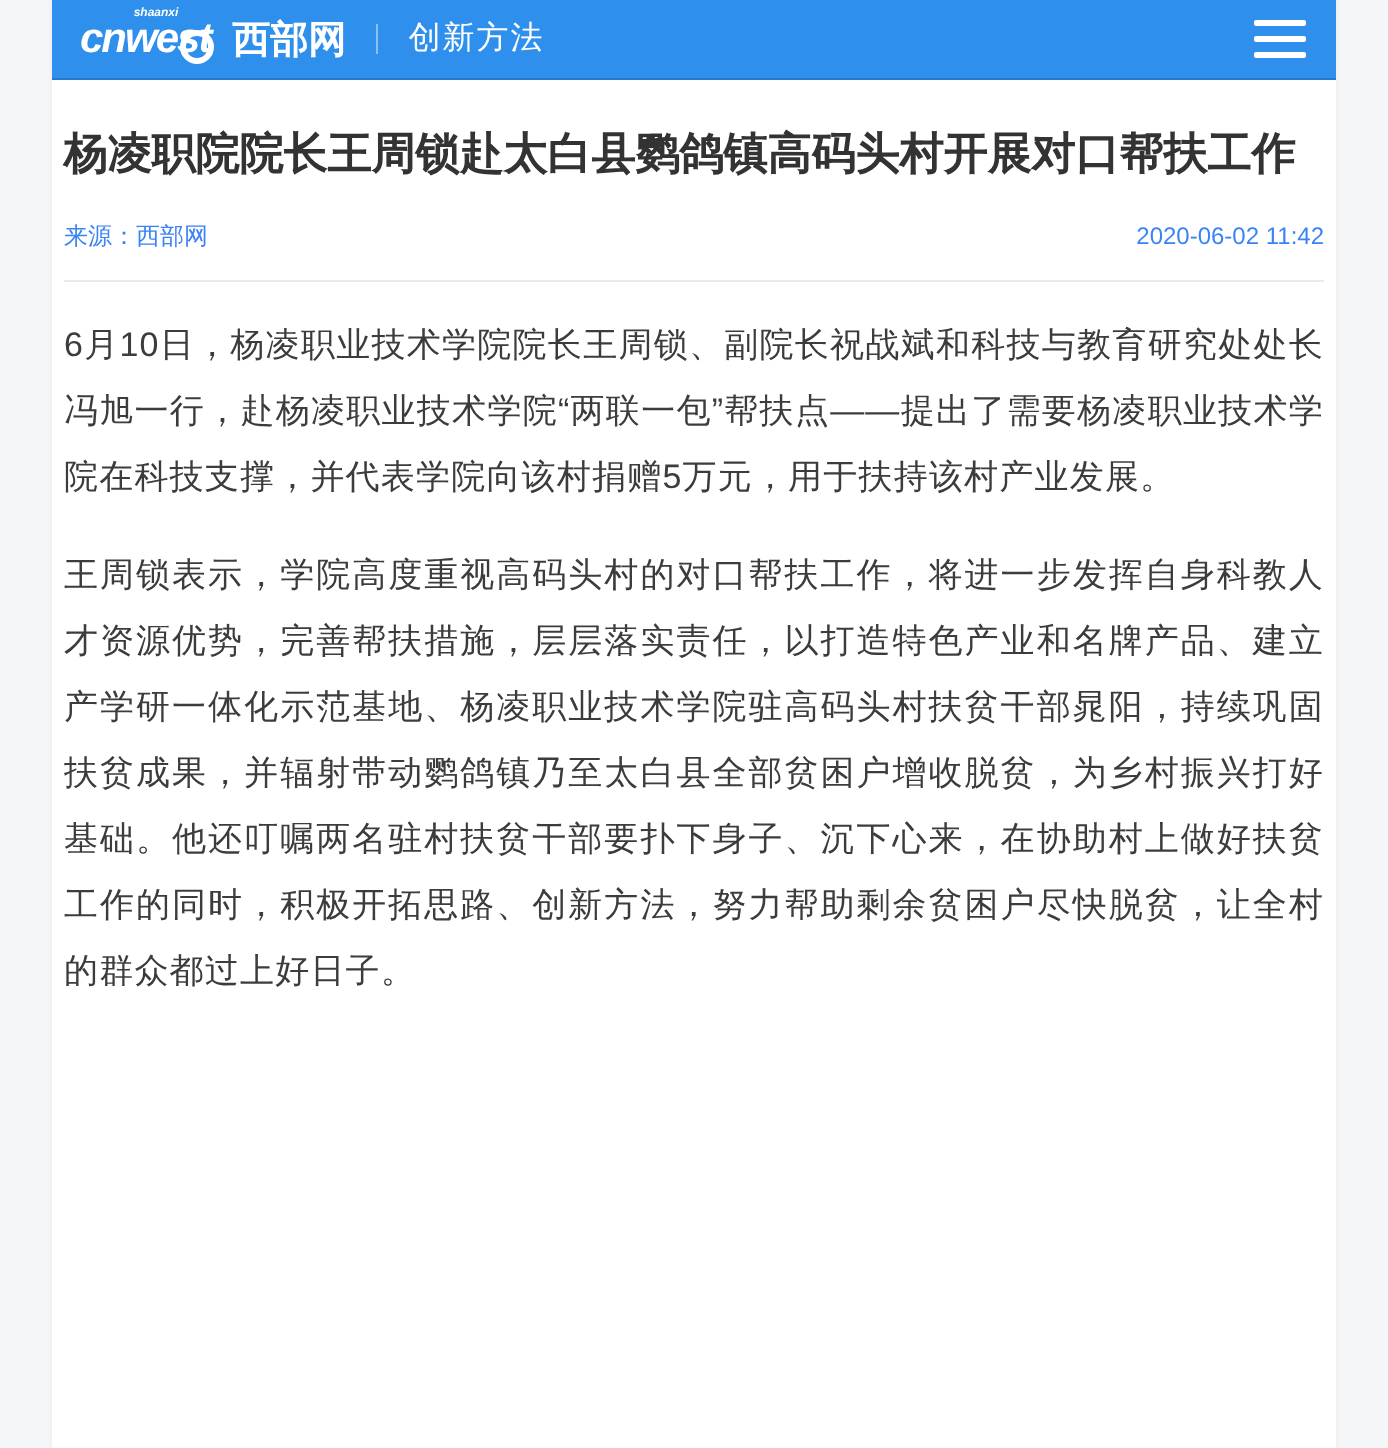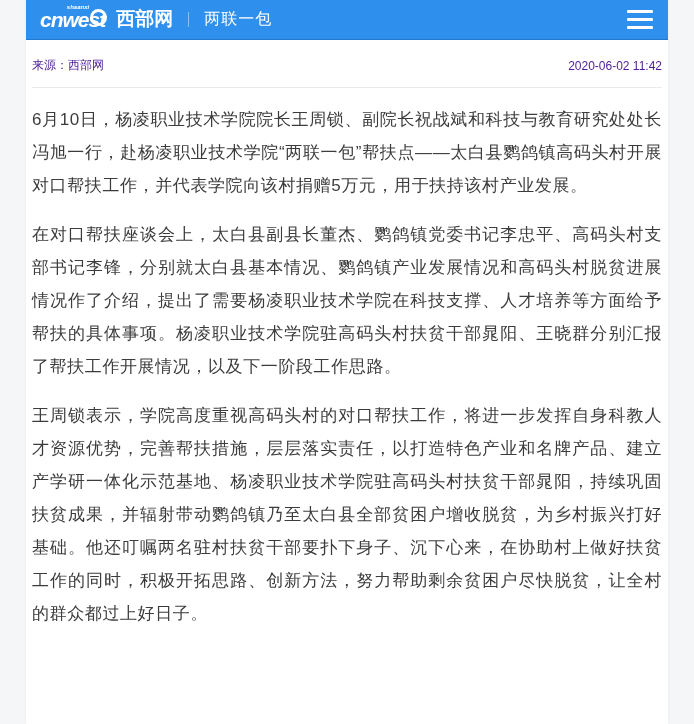--- a/index.html
+++ b/index.html
@@ -25,21 +25,21 @@
     height: 40px;
     background: #2e8fec;
     border-bottom: 1px solid #2379cd;
     display: flex;
     align-items: center;
     padding: 0 14px;
     position: relative;
   }
   .logo {
     display: flex;
-    align-items: flex-start;
+    align-items: flex-end;
     position: relative;
     cursor: pointer;
   }
   .logo-en {
     color: #fff;
     font-weight: bold;
     font-style: italic;
     font-size: 21px;
     letter-spacing: -1px;
     position: relative;
@@ -107,21 +107,21 @@
     font-weight: bold;
     color: #333333;
     line-height: 1.45;
     margin: 21px 0 0 0;
   }
   .article-meta {
     display: flex;
     justify-content: space-between;
     align-items: center;
     font-size: 12px;
-    color: #4c1d95;
+    color: #3b82f6;
     margin-top: 17px;
     padding-bottom: 13px;
     border-bottom: 1px solid #eaeaea;
   }
   .article-body p {
     font-size: 17px;
     color: #3c3c3c;
     line-height: 33px;
     letter-spacing: 0.6px;
     text-align: justify;
@@ -135,35 +135,35 @@
 
   <div class="site-header">
     <div class="logo">
       <span class="logo-en">
         <span class="logo-shaanxi">shaanxi</span><span>cnwest</span>
       </span>
       <span class="logo-ring"></span>
       <span class="logo-cn">西部网</span>
     </div>
     <span class="header-divider"></span>
-    <span class="section-name">两联一包</span>
+    <span class="section-name">创新方法</span>
     <div class="menu-icon">
       <span class="bar"></span>
       <span class="bar"></span>
       <span class="bar"></span>
     </div>
   </div>
 
   <div class="article">
+    <h1 class="article-title">杨凌职院院长王周锁赴太白县鹦鸽镇高码头村开展对口帮扶工作</h1>
 
     <div class="article-meta">
       <span><span>来源：</span><span>西部网</span></span>
       <span>2020-06-02 11:42</span>
     </div>
 
     <div class="article-body">
-        <p>6月10日，杨凌职业技术学院院长王周锁、副院长祝战斌和科技与教育研究处处长冯旭一行，赴杨凌职业技术学院“两联一包”帮扶点——太白县鹦鸽镇高码头村开展对口帮扶工作，并代表学院向该村捐赠5万元，用于扶持该村产业发展。</p>
-        <p>在对口帮扶座谈会上，太白县副县长董杰、鹦鸽镇党委书记李忠平、高码头村支部书记李锋，分别就太白县基本情况、鹦鸽镇产业发展情况和高码头村脱贫进展情况作了介绍，提出了需要杨凌职业技术学院在科技支撑、人才培养等方面给予帮扶的具体事项。杨凌职业技术学院驻高码头村扶贫干部晁阳、王晓群分别汇报了帮扶工作开展情况，以及下一阶段工作思路。</p>
+        <p>6月10日，杨凌职业技术学院院长王周锁、副院长祝战斌和科技与教育研究处处长冯旭一行，赴杨凌职业技术学院“两联一包”帮扶点——提出了需要杨凌职业技术学院在科技支撑，并代表学院向该村捐赠5万元，用于扶持该村产业发展。</p>
         <p>王周锁表示，学院高度重视高码头村的对口帮扶工作，将进一步发挥自身科教人才资源优势，完善帮扶措施，层层落实责任，以打造特色产业和名牌产品、建立产学研一体化示范基地、杨凌职业技术学院驻高码头村扶贫干部晁阳，持续巩固扶贫成果，并辐射带动鹦鸽镇乃至太白县全部贫困户增收脱贫，为乡村振兴打好基础。他还叮嘱两名驻村扶贫干部要扑下身子、沉下心来，在协助村上做好扶贫工作的同时，积极开拓思路、创新方法，努力帮助剩余贫困户尽快脱贫，让全村的群众都过上好日子。</p>
       </div>
   </div>
 
 </div>
 
 </body></html>

